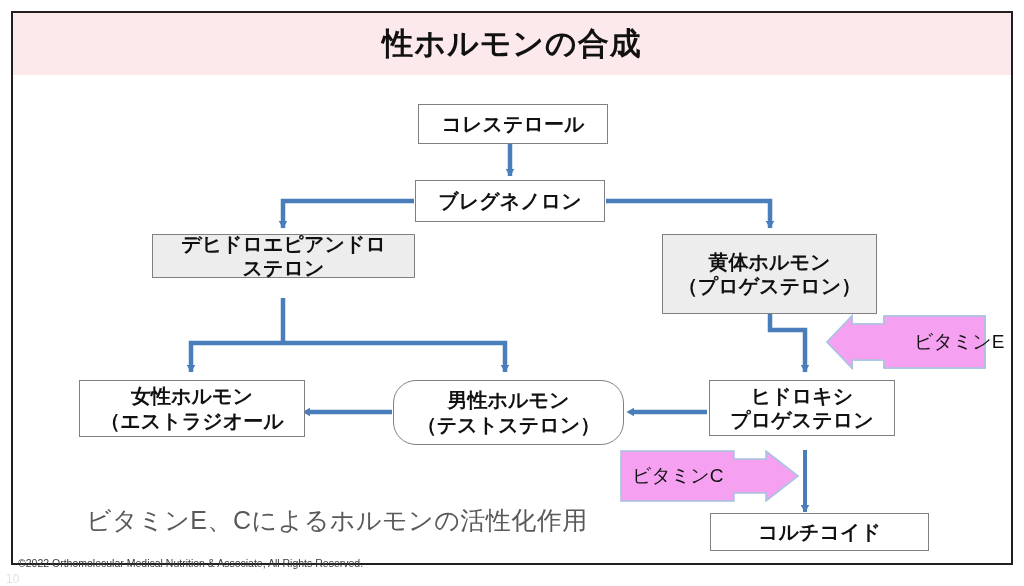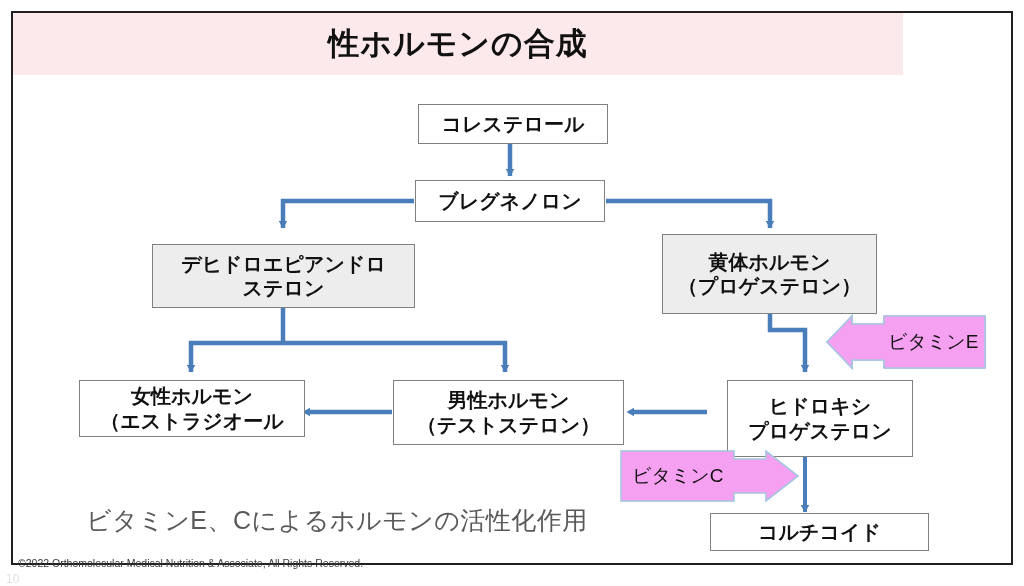--- a/index.html
+++ b/index.html
@@ -19,21 +19,21 @@
     width:1002px;height:554px;
     border:2px solid #231f20;
     background:#ffffff;
     box-sizing:border-box;
   }
 
   
   #title-banner{
     position:absolute;
     left:13px;top:13px;
-    width:890px;height:62px;
+    width:998px;height:62px;
     background:#fce9ec;
     display:flex;align-items:center;justify-content:center;
     box-sizing:border-box;
   }
   #title-text{
     font-size:31px;
     font-weight:bold;
     color:#111111;
     letter-spacing:1px;
     white-space:nowrap;
@@ -78,21 +78,21 @@
   .vit .vit-svg{position:absolute;left:0;top:0;}
   .vit .vit-label{
     position:relative;
     font-size:19px;
     font-weight:normal;
     color:#111111;
     white-space:nowrap;
     z-index:2;
   }
   #vitamin-e{left:826px;top:314px;width:160px;height:56px;}
-  #vitamin-e .vit-label{margin-left:62px;}
+  #vitamin-e .vit-label{margin-left:88px;}
   #vitamin-c{left:620px;top:450px;width:180px;height:52px;}
   #vitamin-c .vit-label{margin-left:12px;}
 
   
   #caption{
     position:absolute;
     left:86px;top:504px;
     font-size:25px;
     color:#595959;
     white-space:nowrap;
@@ -161,41 +161,41 @@
   </svg>
 
   <div class="node" id="n-cholesterol" style="left:418px;top:104px;width:190px;height:40px;">
     <span class="lbl">コレステロール</span>
   </div>
 
   <div class="node" id="n-pregnenolone" style="left:415px;top:180px;width:190px;height:42px;">
     <span class="lbl">ブレグネノロン</span>
   </div>
 
-  <div class="node shaded" id="n-dhea" style="left:152px;top:244px;width:263px;height:64px;">
+  <div class="node shaded" id="n-dhea" style="left:152px;top:234px;width:263px;height:44px;">
     <span class="lbl">デヒドロエピアンドロ
 ステロン</span>
   </div>
 
   <div class="node shaded" id="n-progesterone" style="left:662px;top:234px;width:215px;height:80px;">
     <span class="lbl">黄体ホルモン
 （プロゲステロン）</span>
   </div>
 
   <div class="node" id="n-estradiol" style="left:79px;top:380px;width:226px;height:57px;">
     <span class="lbl">女性ホルモン
 （エストラジオール</span>
   </div>
 
-  <div class="node" id="n-testosterone" style="left:393px;top:380px;width:231px;height:65px;">
+  <div class="node" id="n-testosterone" style="left:393px;top:380px;width:231px;height:65px;border-radius:23px;">
     <span class="lbl">男性ホルモン
 （テストステロン）</span>
   </div>
 
-  <div class="node" id="n-hydroxyprogesterone" style="left:727px;top:380px;width:186px;height:77px;">
+  <div class="node" id="n-hydroxyprogesterone" style="left:709px;top:380px;width:186px;height:56px;">
     <span class="lbl">ヒドロキシ
 プロゲステロン</span>
   </div>
 
   <div class="node" id="n-corticoid" style="left:710px;top:513px;width:219px;height:38px;">
     <span class="lbl">コルチコイド</span>
   </div>
 
   <div class="vit" id="vitamin-e">
     <svg class="vit-svg" width="160" height="56" viewBox="0 0 160 56">

